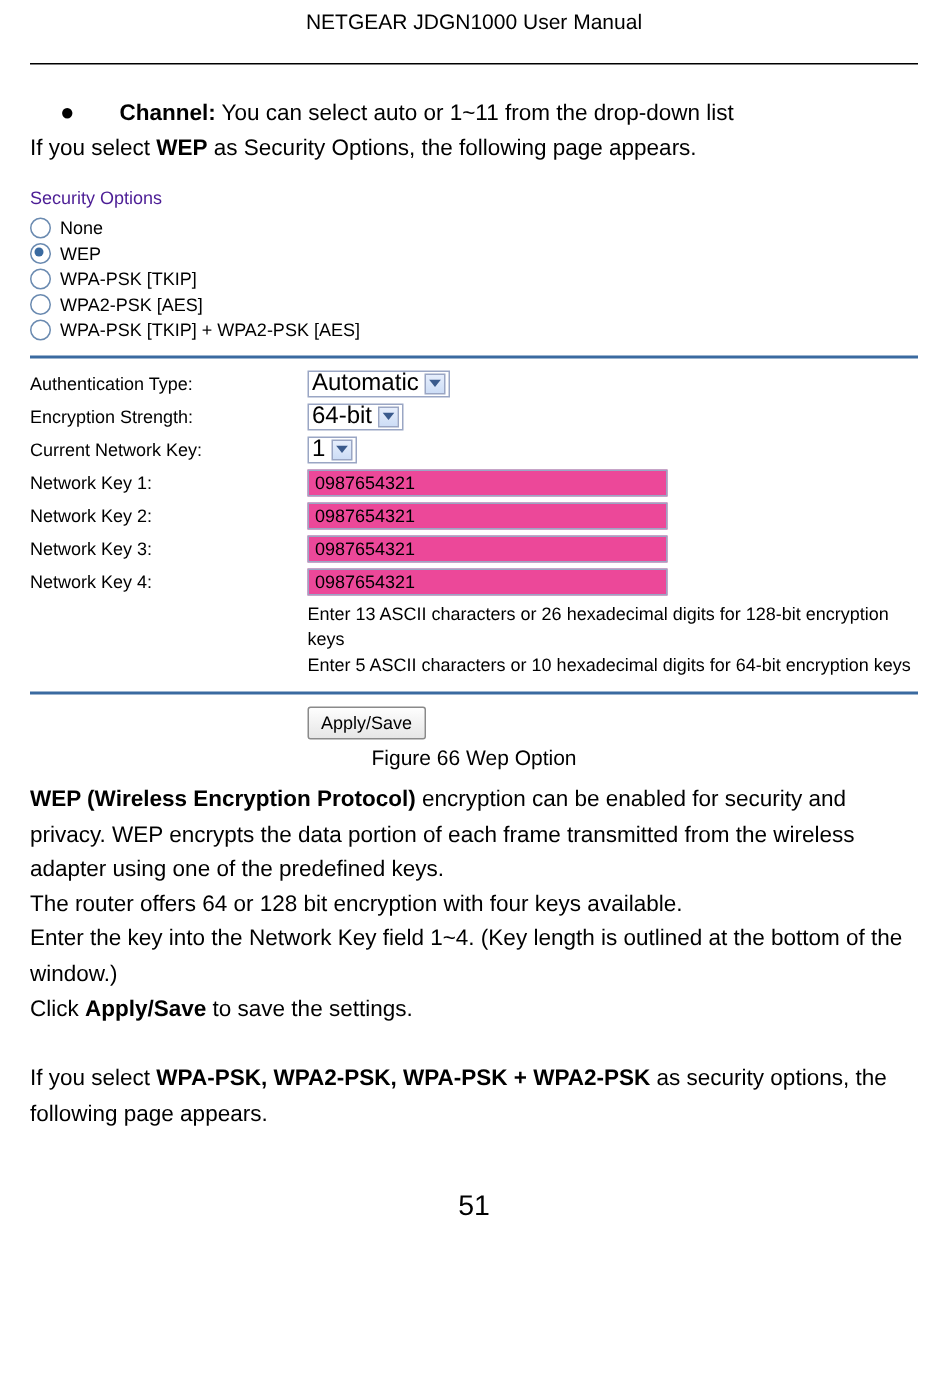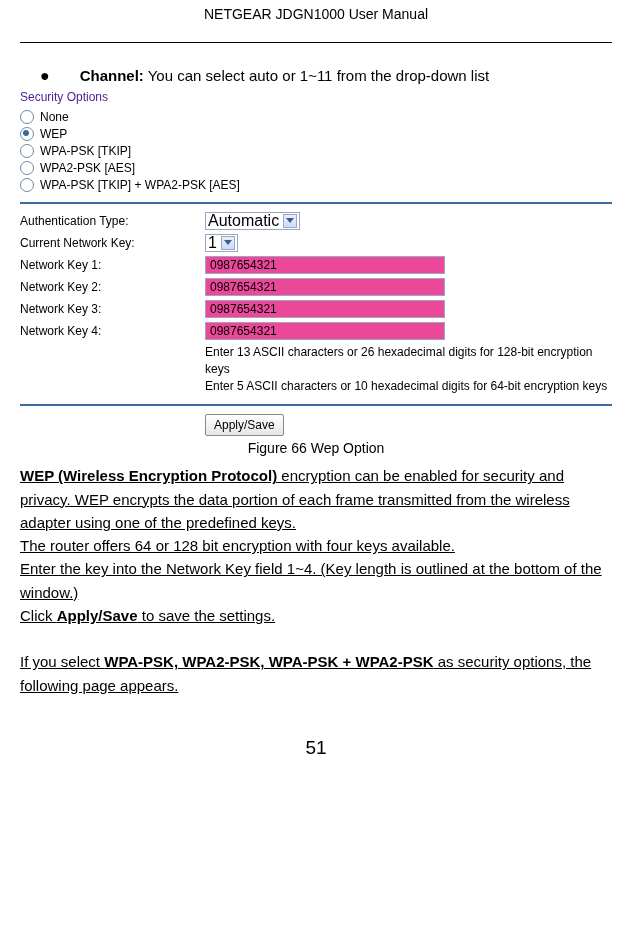--- a/index.html
+++ b/index.html
@@ -140,21 +140,20 @@
     cursor: pointer;
   }
   .figure-caption {
     text-align: center;
     font-size: 14px;
     margin: 2px 0 8px 0;
   }
   .body-text {
     font-size: 15px;
     line-height: 1.55;
-    text-decoration: underline;
   }
   .page-number {
     text-align: center;
     font-size: 19px;
     margin-top: 40px;
   }
 </style>
 </head>
 <body>
 
@@ -162,20 +161,23 @@
 
   <div class="header-title">NETGEAR JDGN1000 User Manual</div>
 
   <div class="bullet-row">
     <span class="bullet-dot">●</span>
     <span class="bullet-text">
       <strong>Channel:</strong><span> You can select auto or 1~11 from the drop-down list</span>
     </span>
   </div>
 
+  <div class="intro-line">
+    <span>If you select </span><strong>WEP</strong><span> as Security Options, the following page appears.</span>
+  </div>
 
   <div class="figure">
 
     <div class="fig-section-label">Security Options</div>
 
     <div class="radio-row">
       <span class="radio"></span>
       <span>None</span>
     </div>
     <div class="radio-row">
@@ -202,20 +204,31 @@
       <span class="select">
         <span>Automatic</span>
         <span class="sel-btn">
           <svg width="8" height="6">
               <polygon points="0,0 8,0 4,5" fill="#3a5a8c"></polygon>
             </svg>
         </span>
       </span>
     </div>
 
+    <div class="form-row">
+      <span class="form-label">Encryption Strength:</span>
+      <span class="select">
+        <span>64-bit</span>
+        <span class="sel-btn">
+          <svg width="8" height="6">
+              <polygon points="0,0 8,0 4,5" fill="#3a5a8c"></polygon>
+            </svg>
+        </span>
+      </span>
+    </div>
 
     <div class="form-row">
       <span class="form-label">Current Network Key:</span>
       <span class="select">
         <span>1</span>
         <span class="sel-btn">
           <svg width="8" height="6">
               <polygon points="0,0 8,0 4,5" fill="#3a5a8c"></polygon>
             </svg>
         </span>

